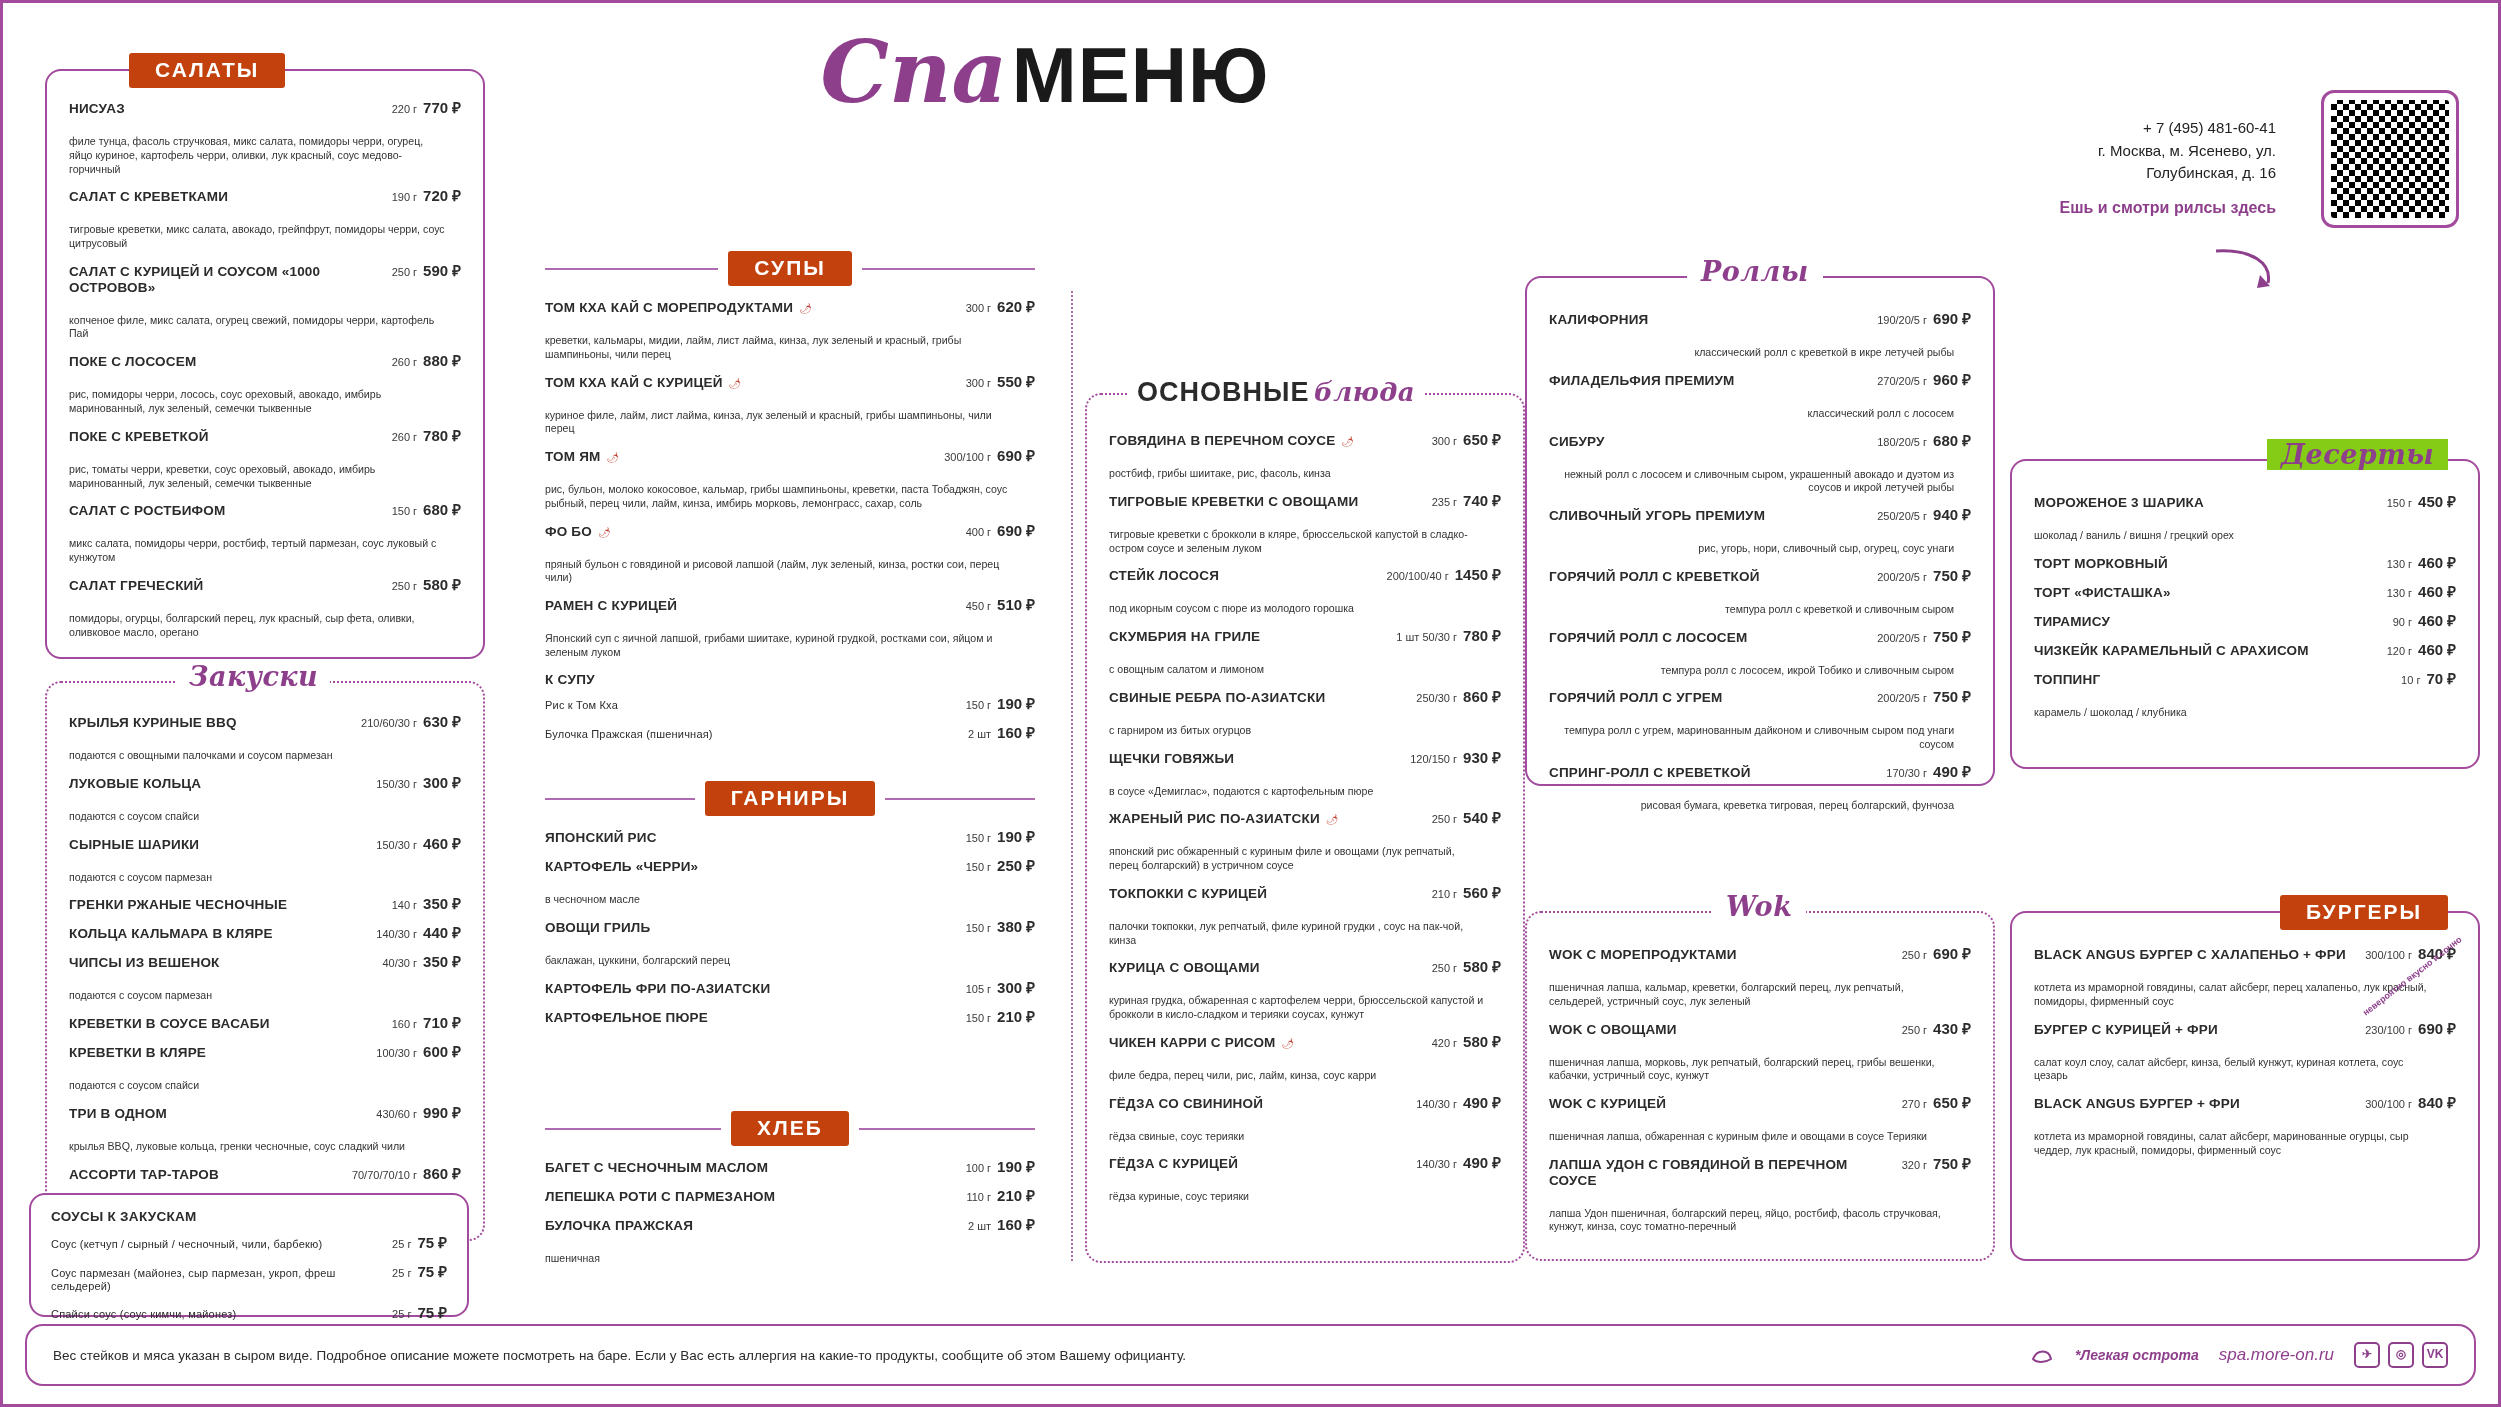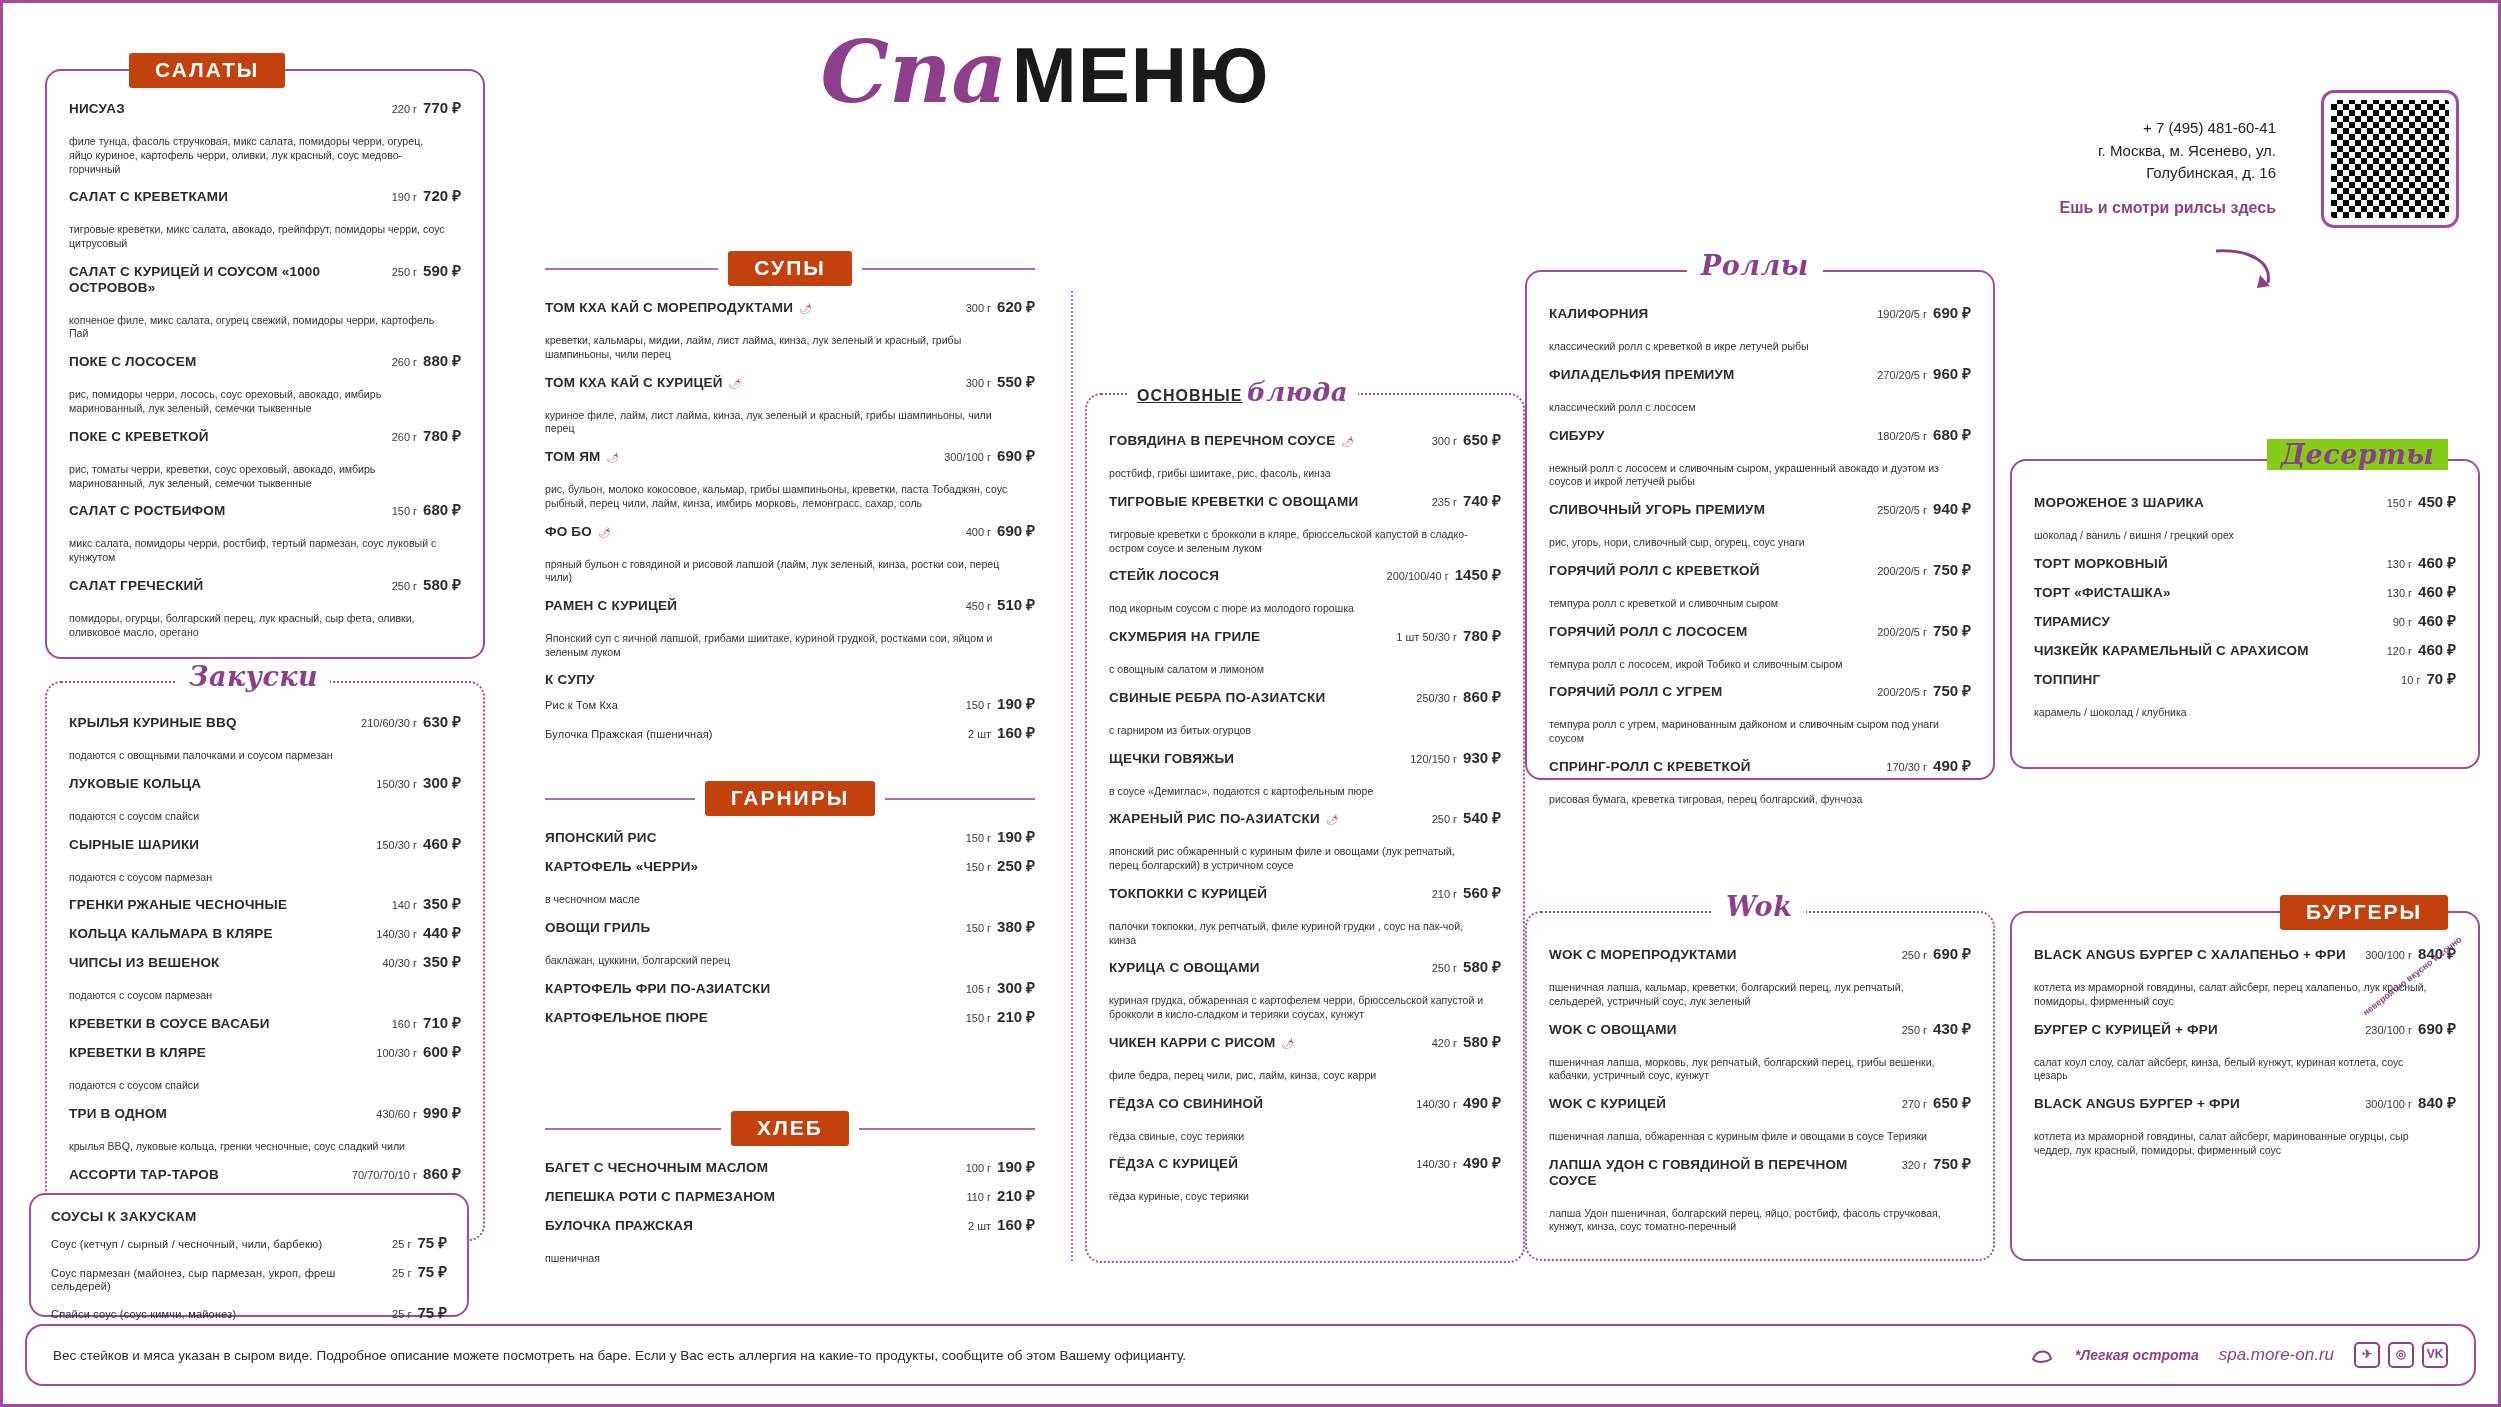--- a/index.html
+++ b/index.html
@@ -540,21 +540,21 @@
             </div>
             <div class="desc">пшеничная</div>
           </div>
         </div>
   </div>
 
   <div style="position:absolute;left:1046px;top:270px;width:0;height:970px;border-left:2px dotted #b06bb0;"></div>
 
   <div class="box dotted" style="left:1060px;top:372px;width:440px;height:870px;padding:34px 22px 10px;">
     <div style="position:absolute;left:40px;top:-18px;background:#fff;padding:0 10px;">
-      <span class="ttl" style="font-size:16px;letter-spacing:1px;text-decoration:underline;">ОСНОВНЫЕ</span>
+      <span class="ttl" style="font-size:27px;letter-spacing:1px;">ОСНОВНЫЕ</span>
       <span class="script" style="font-size:26px;">блюда</span>
     </div>
     <div id="mains-list">
           <div class="item">
             <div class="item-head">
               <div class="item-name">ГОВЯДИНА В ПЕРЕЧНОМ СОУСЕ</div>
               <span class="spicy">🌶</span>
               <div class="spacer"></div>
               <div class="wt">300 г</div>
               <div class="price">650 ₽</div>
@@ -658,21 +658,21 @@
               <div class="item-name">ГЁДЗА С КУРИЦЕЙ</div>
               <div class="spacer"></div>
               <div class="wt">140/30 г</div>
               <div class="price">490 ₽</div>
             </div>
             <div class="desc">гёдза куриные, соус терияки</div>
           </div>
         </div>
   </div>
 
-  <div class="box" style="left:1500px;top:249px;width:470px;height:510px;padding:30px 22px 10px;">
+  <div class="box" style="left:1500px;top:255px;width:470px;height:510px;padding:30px 22px 10px;text-align:right;">
     <div style="position:absolute;left:160px;top:-22px;background:#fff;padding:0 14px;">
       <span class="script">Роллы</span>
     </div>
     <div id="rolls-list">
           <div class="item">
             <div class="item-head">
               <div class="item-name">КАЛИФОРНИЯ</div>
               <div class="spacer"></div>
               <div class="wt">190/20/5 г</div>
               <div class="price">690 ₽</div>

